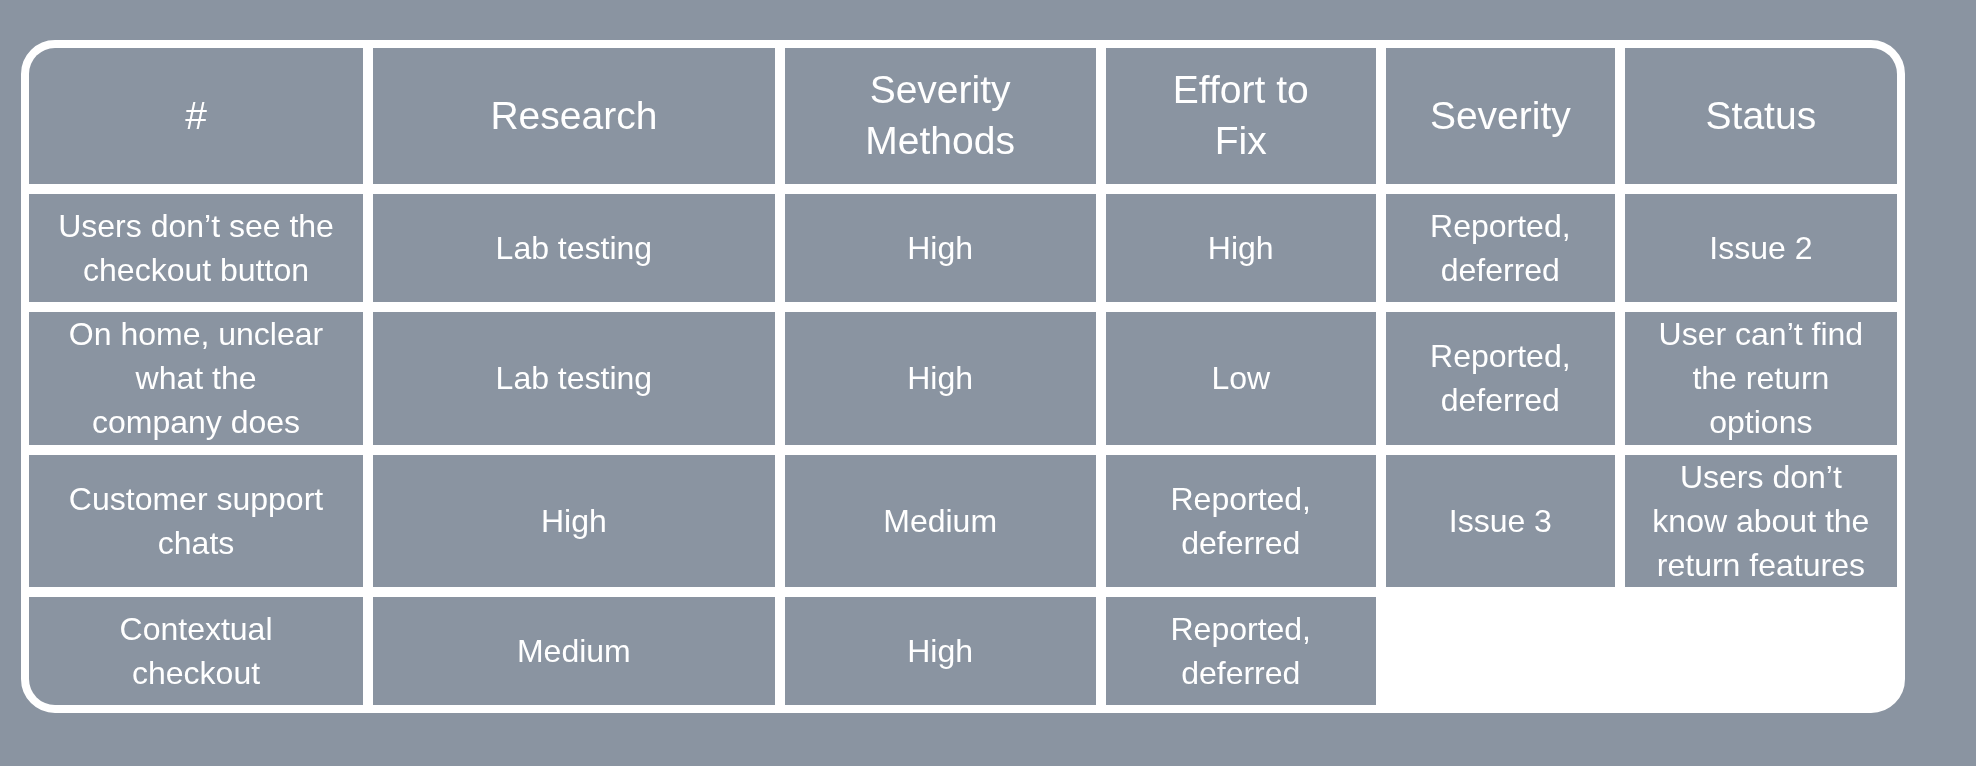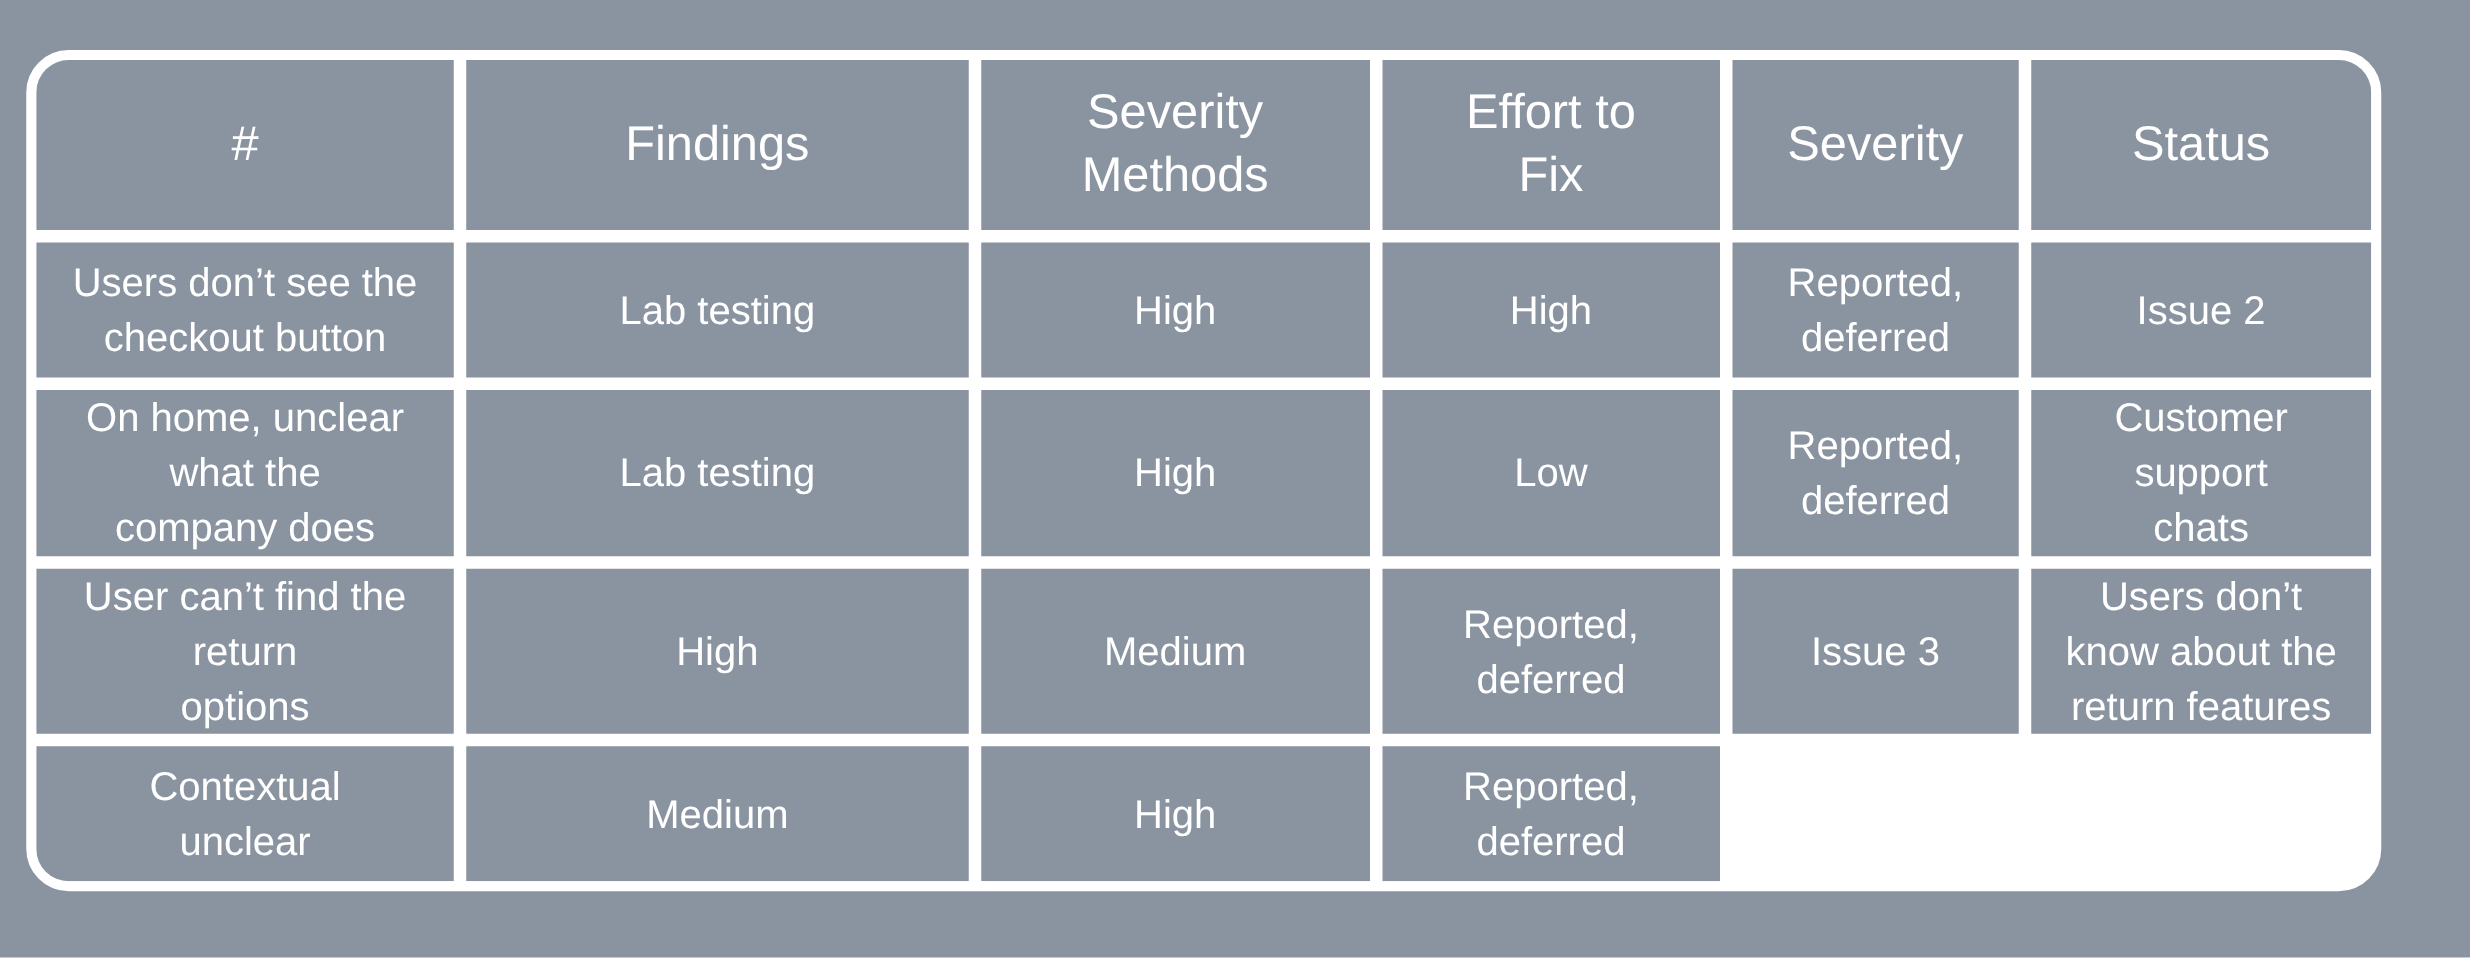--- a/index.html
+++ b/index.html
@@ -47,21 +47,21 @@
     font-size: 39px;
     line-height: 1.3;
   }
 </style>
 </head>
 <body>
 
 <div class="table-card">
 
   <div class="cell hcell">#</div>
-  <div class="cell hcell">Findings</div>
+  <div class="cell hcell">Research</div>
   <div class="cell hcell">Severity
 Methods</div>
   <div class="cell hcell">Effort to
 Fix</div>
   <div class="cell hcell">Severity</div>
   <div class="cell hcell">Status</div>
 
   <div class="cell">Users don’t see the
 checkout button</div>
   <div class="cell">Lab testing</div>
@@ -72,32 +72,32 @@
 
   <div class="cell">Issue 2</div>
   <div class="cell">On home, unclear what the
 company does</div>
   <div class="cell">Lab testing</div>
   <div class="cell">High</div>
   <div class="cell">Low</div>
   <div class="cell">Reported,
 deferred</div>
 
+  <div class="cell">User can’t find the return
+options</div>
   <div class="cell">Customer support
 chats</div>
-  <div class="cell">User can’t find the return
-options</div>
   <div class="cell">High</div>
   <div class="cell">Medium</div>
   <div class="cell">Reported,
 deferred</div>
 
   <div class="cell">Issue 3</div>
   <div class="cell">Users don’t know about the
 return features</div>
   <div class="cell">Contextual
-unclear</div>
+checkout</div>
   <div class="cell">Medium</div>
   <div class="cell">High</div>
   <div class="cell">Reported,
 deferred</div>
 
 </div>
 
 </body></html>

